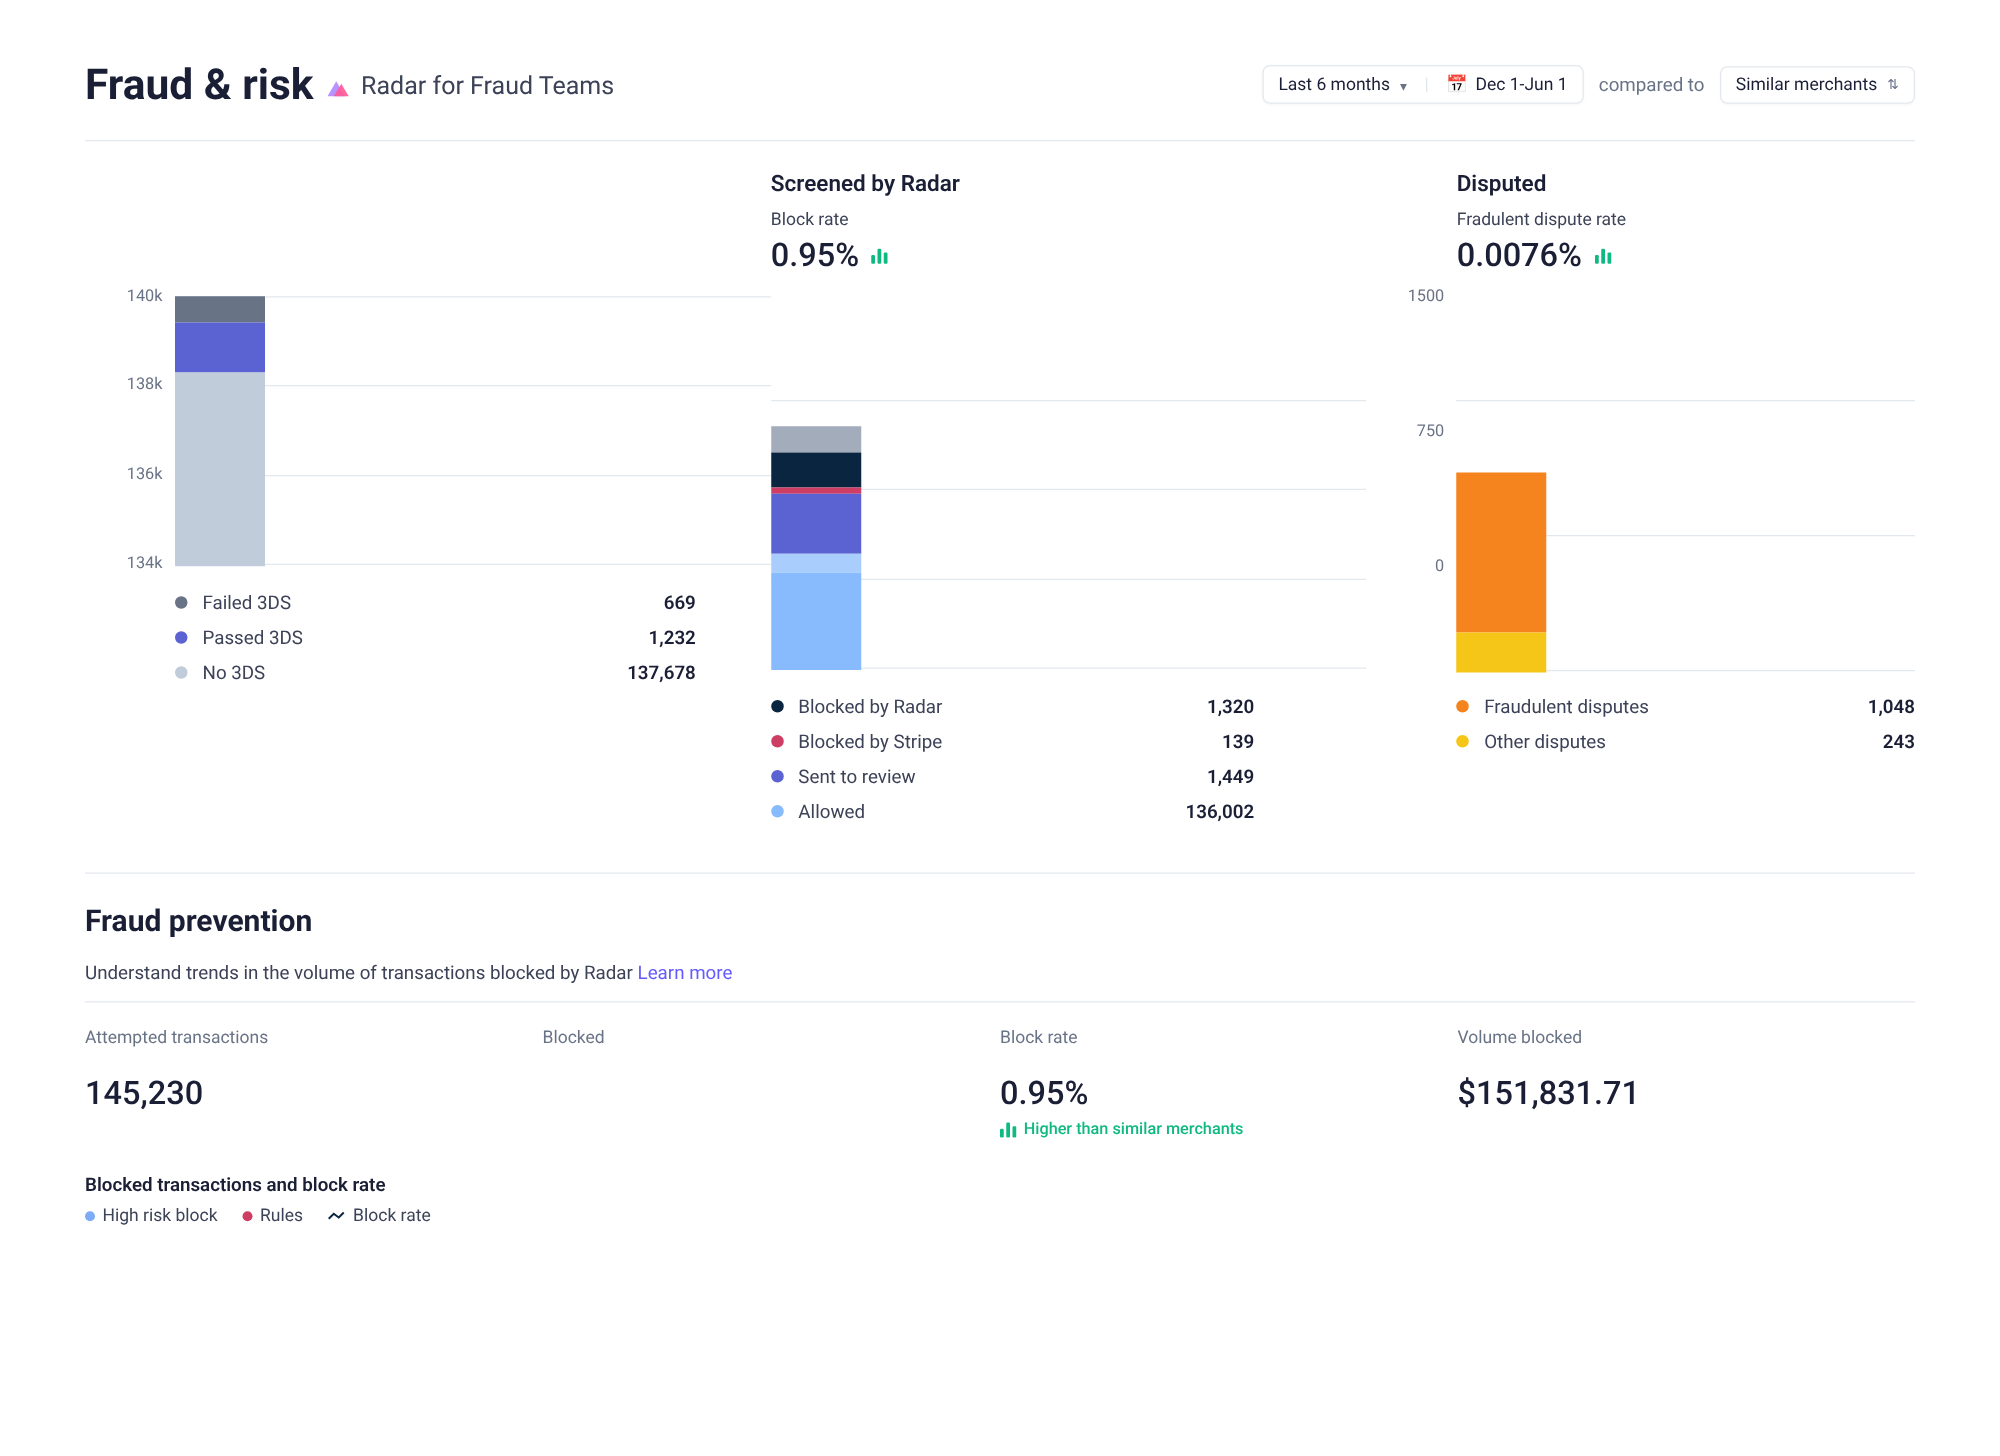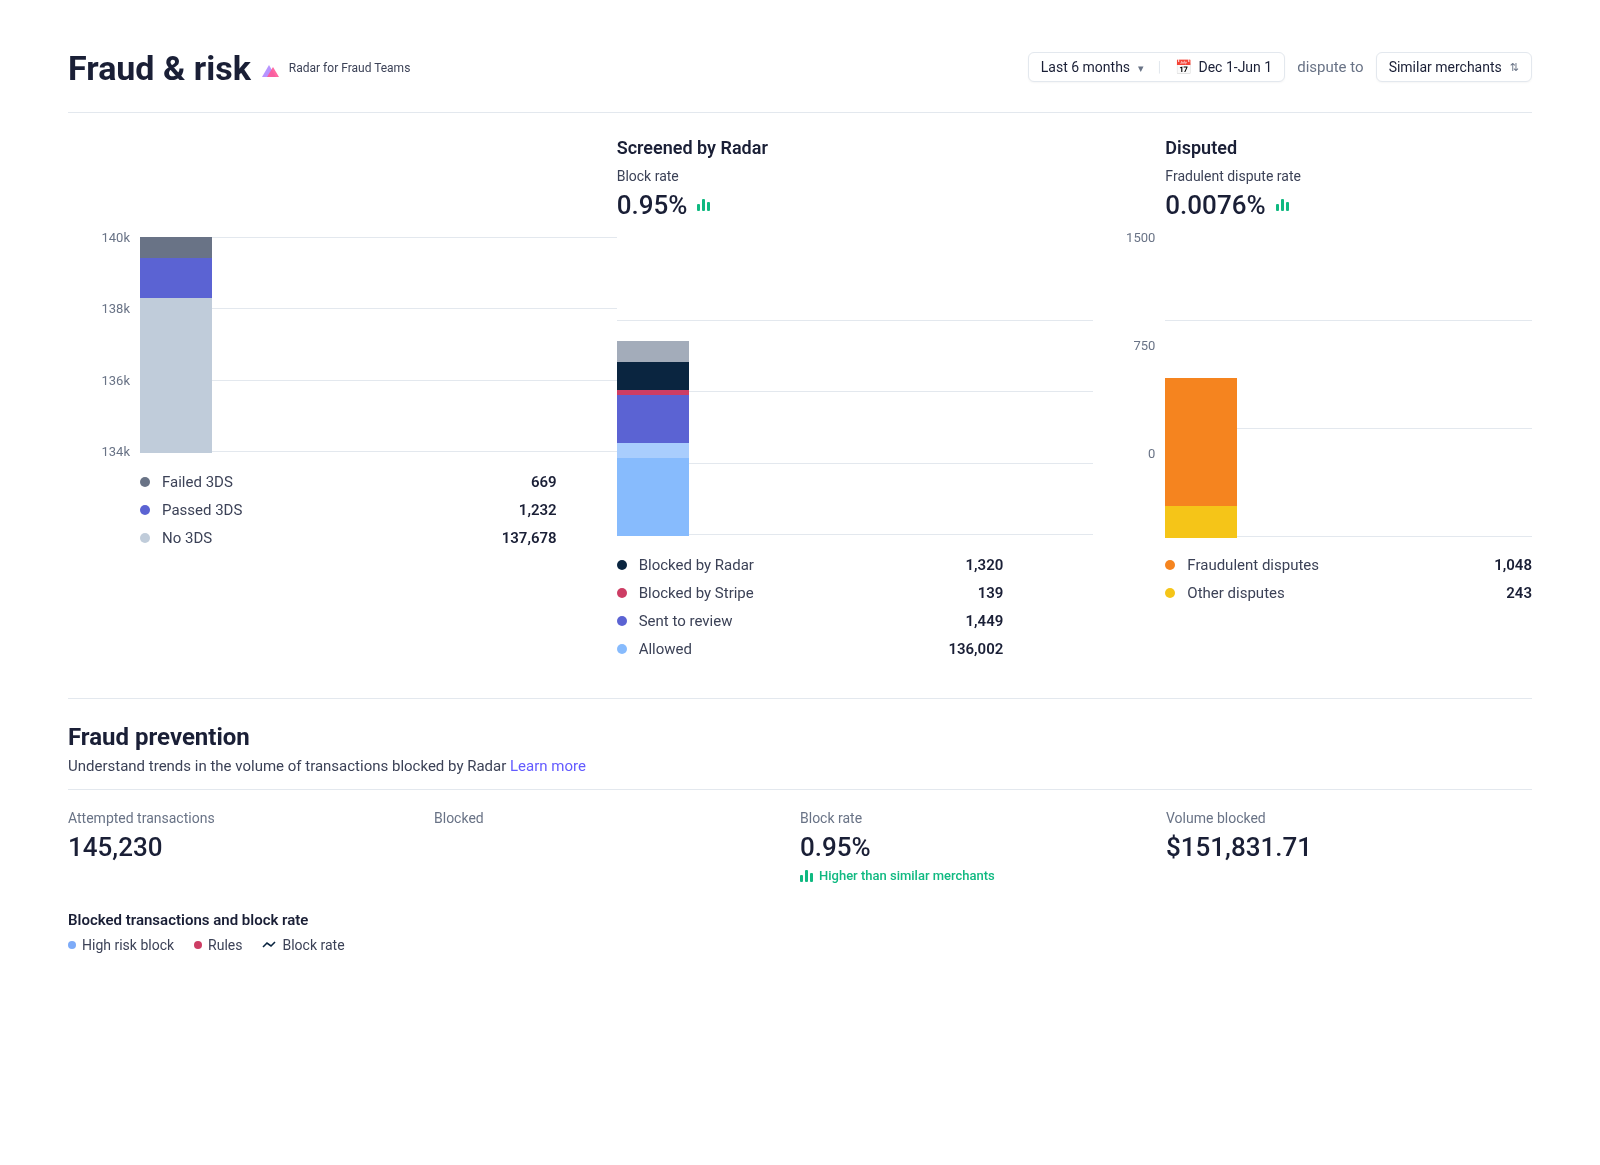--- a/index.html
+++ b/index.html
@@ -32,21 +32,21 @@
     opacity: 0.7;
   }
   .radar-icon .tri-front {
     position: absolute; bottom: 2px; left: 8px;
     width: 0; height: 0;
     border-left: 6px solid transparent;
     border-right: 6px solid transparent;
     border-bottom: 10px solid #ff5996;
     opacity: 0.9;
   }
-  .subtitle-text { font-size: 12px; color: #3c4257; }
+  .subtitle-text { font-size: 20px; color: #3c4257; }
   .controls { display: flex; align-items: center; gap: 12px; margin-top: 4px; }
   .pill {
     display: inline-flex; align-items: center; gap: 8px;
     padding: 6px 12px;
     border: 1px solid #e3e8ee;
     border-radius: 6px;
     font-size: 14px;
     color: #1a1f36;
     box-shadow: 0 1px 2px rgba(0,0,0,0.04);
     background: #fff;
@@ -92,28 +92,28 @@
   .legend { margin-top: 20px; display: flex; flex-direction: column; gap: 10px; }
   .legend-row { display: flex; align-items: center; gap: 12px; font-size: 15px; }
   .legend-row .dot { width: 10px; height: 10px; border-radius: 50%; flex-shrink: 0; }
   .legend-row .lbl { color: #3c4257; flex: 1; }
   .legend-row .val { color: #1a1f36; font-weight: 600; }
 
   .stacked-bar { position: absolute; bottom: 0; width: 72px; display: flex; flex-direction: column; }
   .stacked-bar .seg { width: 100%; }
 
   .prevention { margin-top: 24px; }
-  .prevention-title { font-size: 24px; font-weight: 700; color: #1a1f36; margin-bottom: 6px; }
+  .prevention-title { font-size: 24px; font-weight: 700; color: #1a1f36; margin-bottom: 18px; }
   .prevention-sub { font-size: 15px; color: #3c4257; }
   .prevention-sub a { color: #635bff; text-decoration: none; cursor: pointer; }
   hr.thin { border: none; border-top: 1px solid #e3e8ee; margin: 14px 0 20px 0; }
 
   .metrics-row { display: flex; gap: 0; margin-bottom: 28px; }
   .metric { flex: 1; }
-  .metric-label { font-size: 14px; color: #697386; margin-bottom: 6px; }
+  .metric-label { font-size: 14px; color: #697386; margin-bottom: 22px; }
   .metric-value { font-size: 26px; font-weight: 500; color: #1a1f36; }
   .metric-compare { display: flex; align-items: center; gap: 6px; margin-top: 6px; font-size: 13px; color: #10b981; font-weight: 500; }
 
   .blocked-section { margin-top: 8px; }
   .blocked-title { font-size: 15px; font-weight: 600; color: #1a1f36; margin-bottom: 8px; }
   .mini-legend { display: flex; gap: 20px; font-size: 14px; color: #3c4257; align-items: center; }
   .mini-legend .item { display: flex; align-items: center; gap: 6px; }
   .mini-legend .dot { width: 8px; height: 8px; border-radius: 50%; }
   .line-icon { display: inline-flex; align-items: center; }
   .line-icon svg { width: 14px; height: 10px; }
@@ -140,21 +140,21 @@
       <span style="display:inline-flex;align-items:flex-end;gap:8px;">
         <span>Last 6 months</span>
         <span class="chev-down">▾</span>
       </span>
       <span style="color:#e3e8ee;">|</span>
       <span style="display:inline-flex;align-items:center;gap:6px;">
         <span class="cal-icon">📅</span>
         <span>Dec 1-Jun 1</span>
       </span>
     </div>
-    <span class="compared">dispute to</span>
+    <span class="compared">compared to</span>
     <div class="pill">
       <span>Similar merchants</span>
       <span class="chev-updown">⇅</span>
     </div>
   </div>
 </div>
 
 <hr class="divider">
 
 <div class="charts-row">

